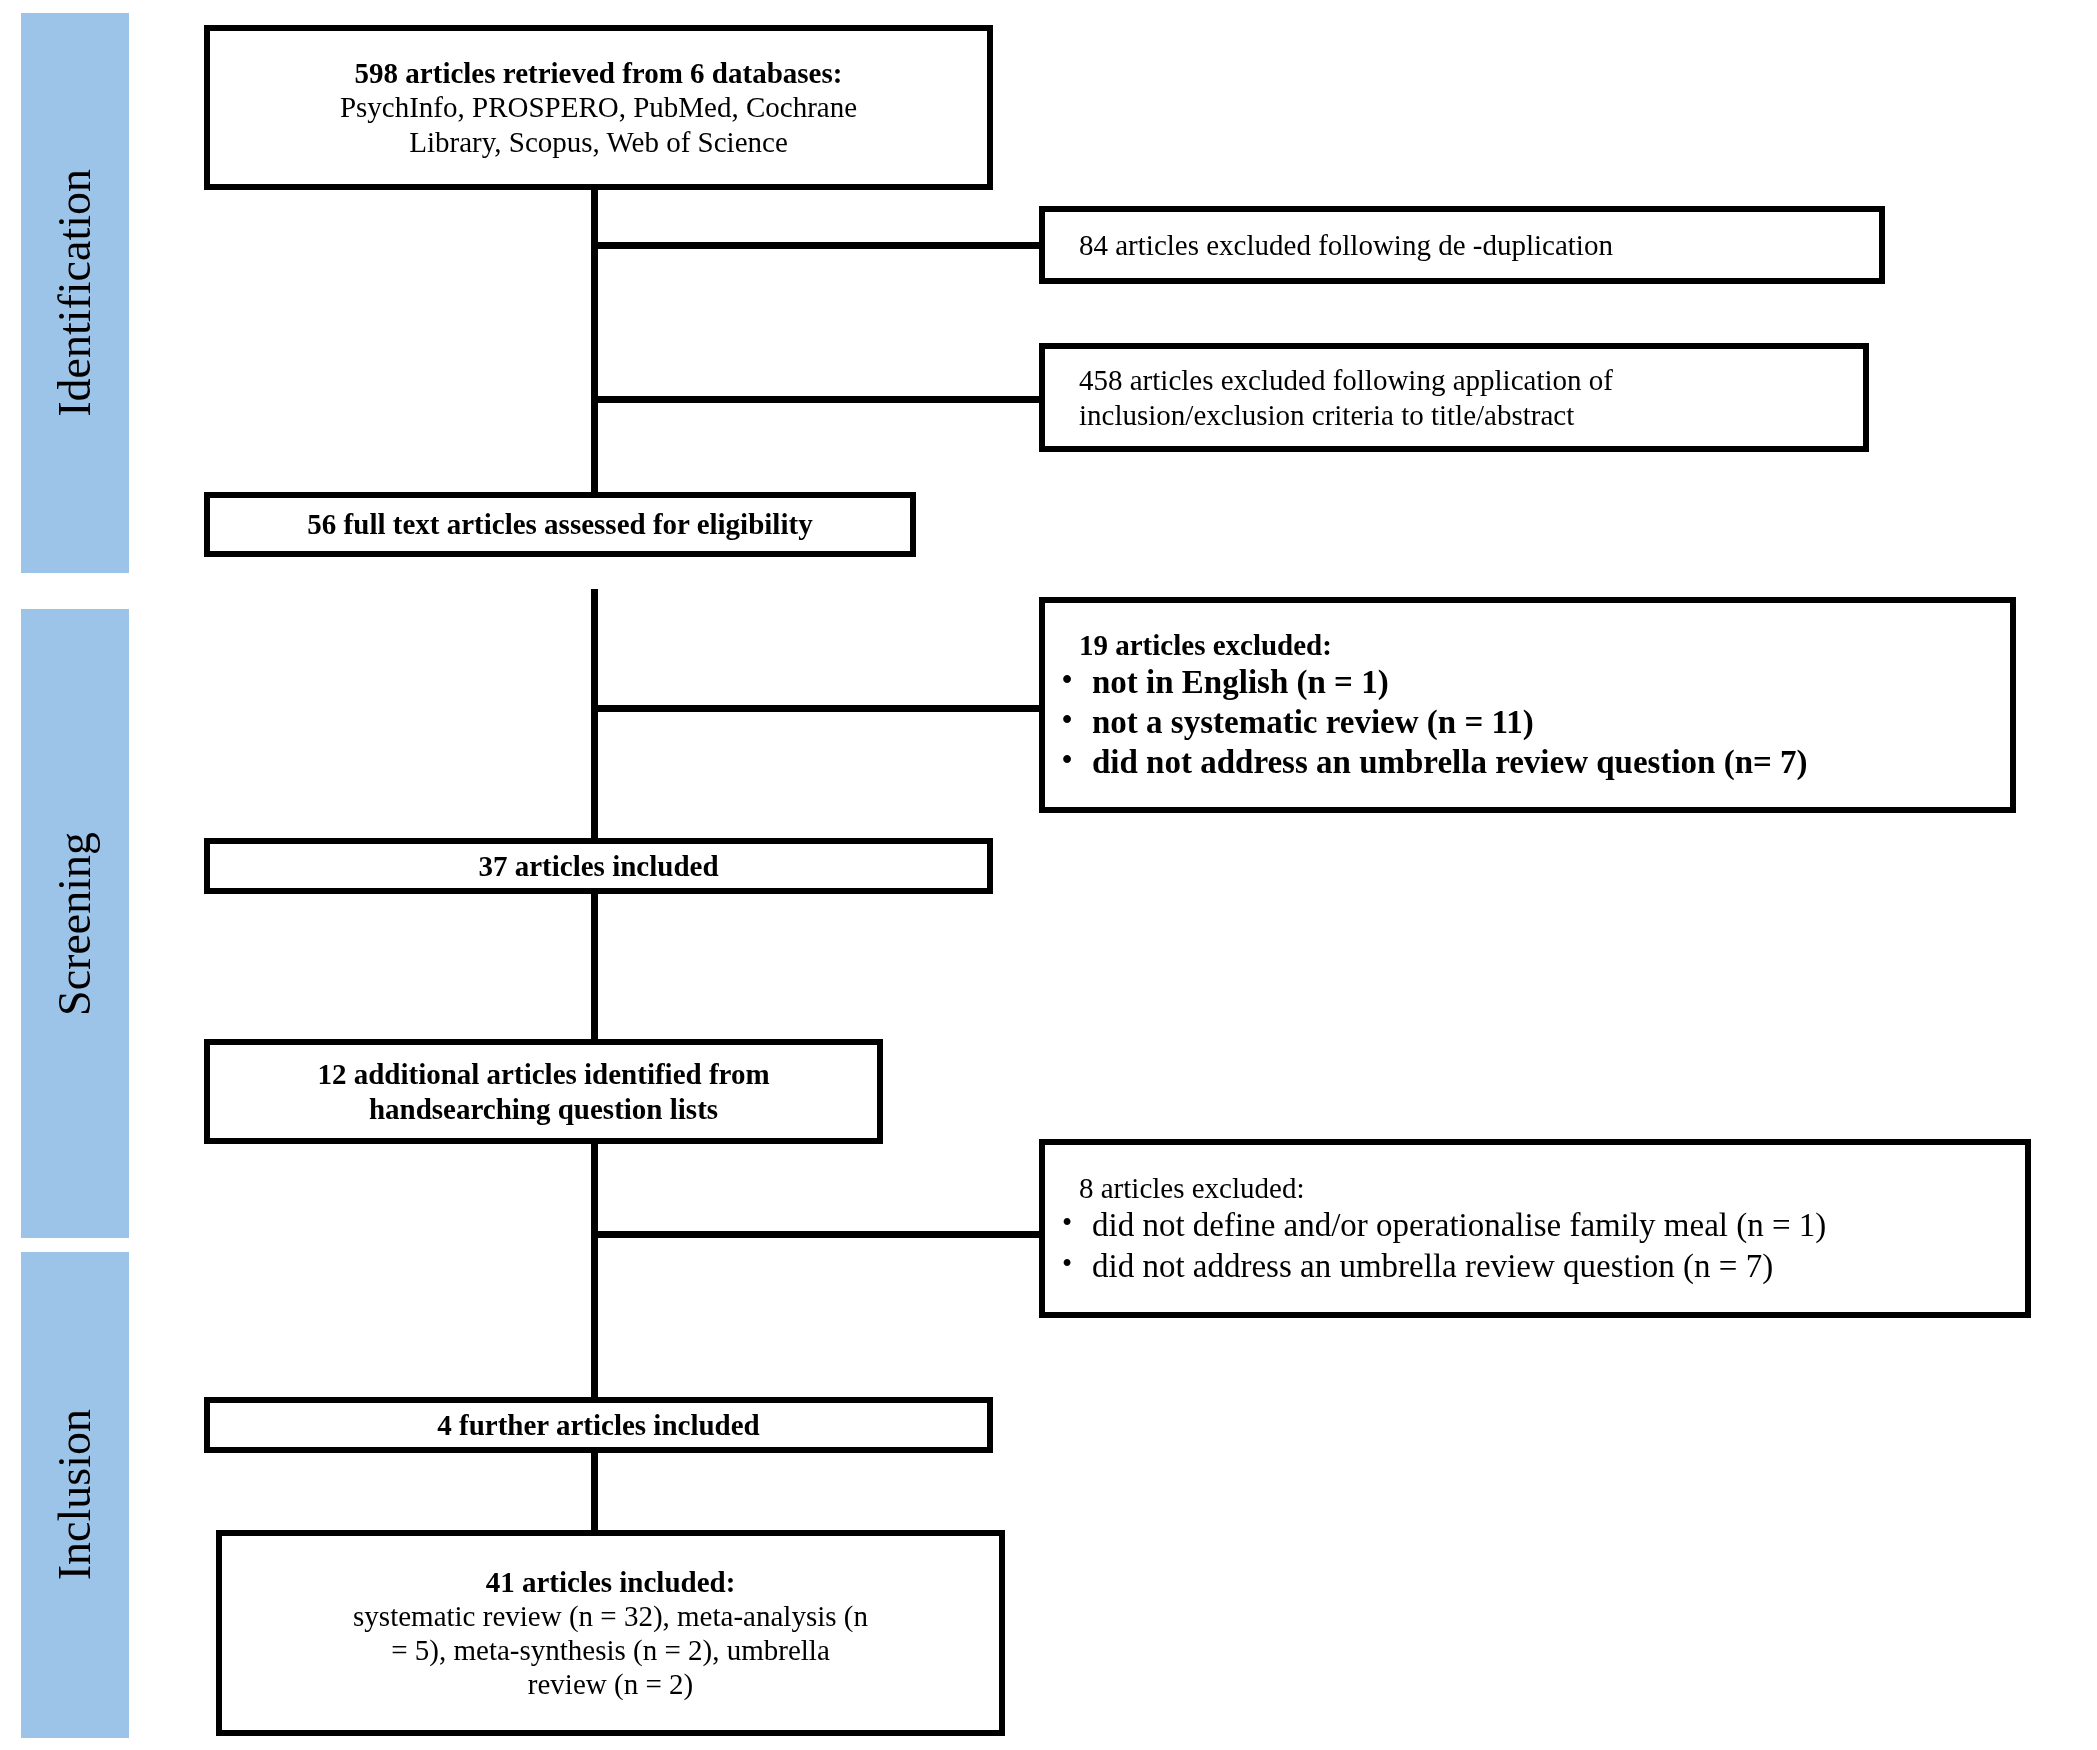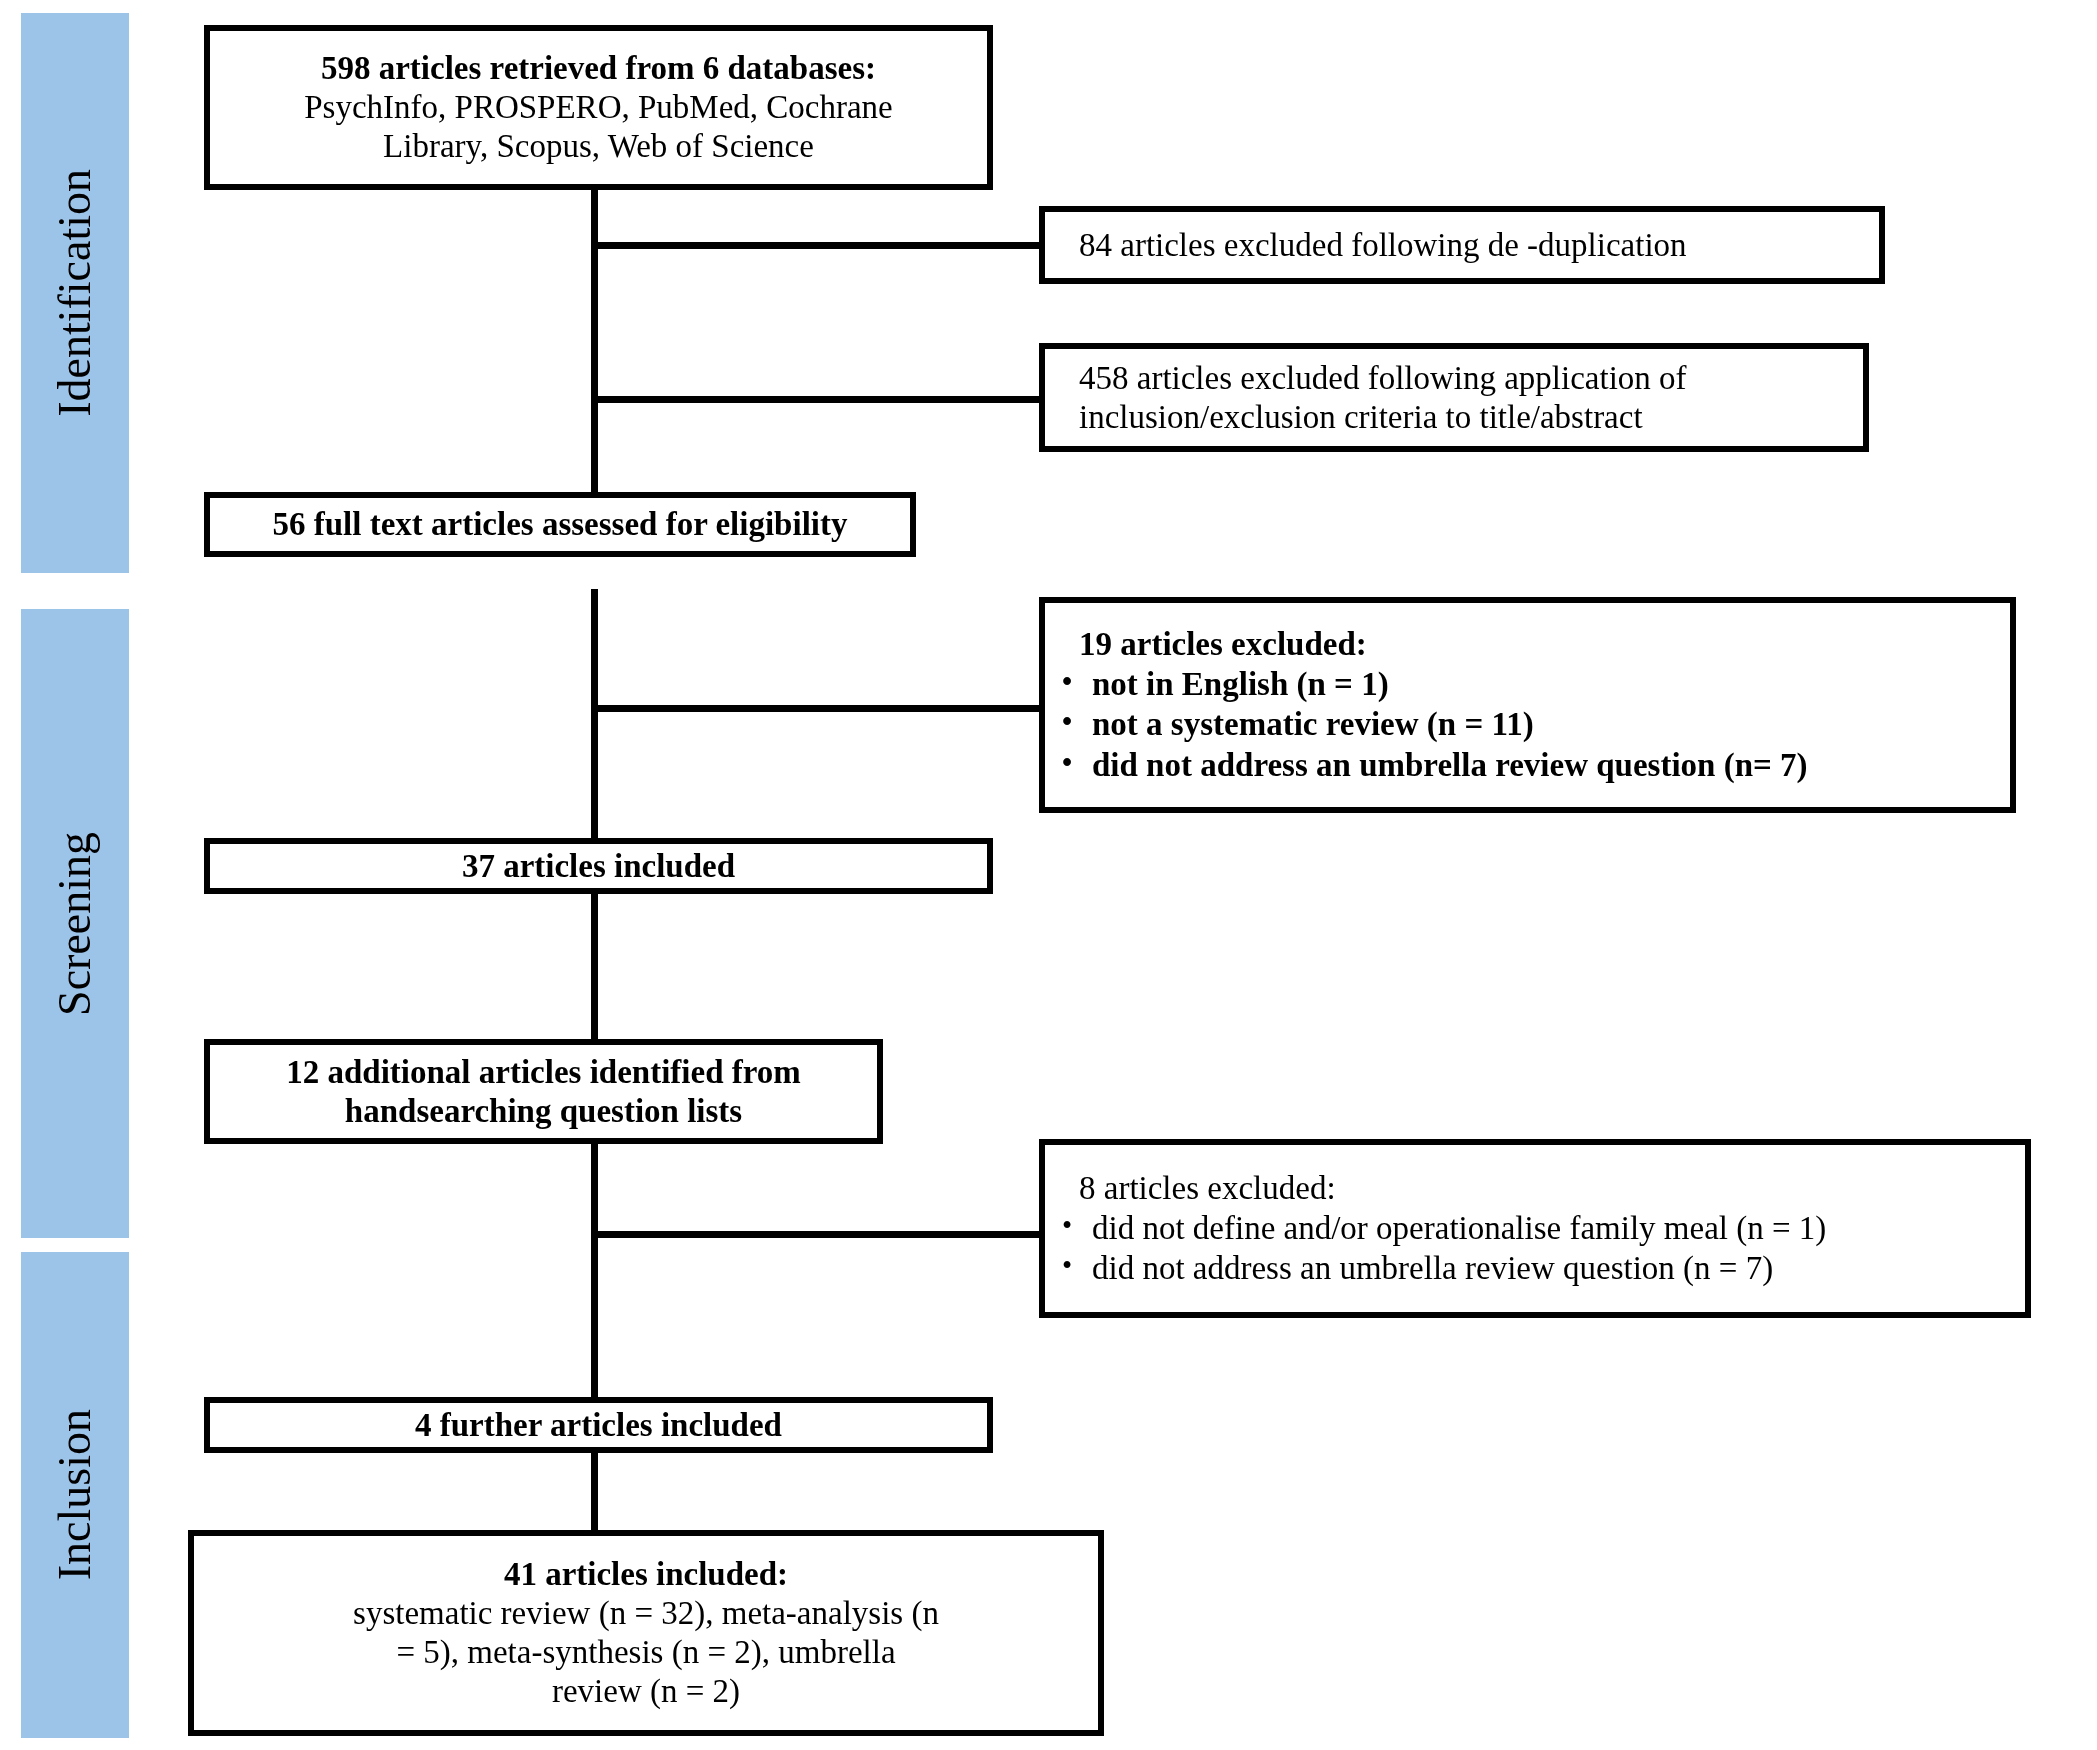--- a/index.html
+++ b/index.html
@@ -45,21 +45,21 @@
     display: flex;
     flex-direction: column;
     justify-content: center;
     color: #000000;
   }
   .node.centered { align-items: center; text-align: center; }
   .node.lefted  { align-items: flex-start; text-align: left; }
 
   .node-line {
     font-family: "Liberation Serif", "DejaVu Serif", serif;
-    font-size: 33px;
+    font-size: 29px;
     line-height: 1.18;
     color: #000000;
     padding: 0 9.3px;
     width: 100%;
     box-sizing: border-box;
   }
   .node.centered .node-line { text-align: center; }
   .node.lefted  .node-line { text-align: left; padding-left: 34px; }
   .node-line.bold { font-weight: bold; }
 
@@ -147,21 +147,21 @@
 
   <div class="node centered" style="left:204px; top:1039px; width:679px; height:105px;">
     <div class="node-line bold">12 additional articles identified from</div>
     <div class="node-line bold">handsearching question lists</div>
   </div>
 
   <div class="node centered" style="left:204px; top:1397px; width:789px; height:56px;">
     <div class="node-line bold">4 further articles included</div>
   </div>
 
-  <div class="node centered" style="left:188px; top:1530px; width:916px; height:206px;">
+  <div class="node centered" style="left:216px; top:1530px; width:789px; height:206px;">
     <div class="node-line bold">41 articles included:</div>
     <div class="node-line">systematic  review (n = 32), meta-analysis (n</div>
     <div class="node-line">= 5), meta-synthesis (n = 2), umbrella</div>
     <div class="node-line">review (n = 2)</div>
   </div>
 
   <div class="node lefted" style="left:1039px; top:206px; width:846px; height:78px;">
     <div class="node-line">84 articles excluded following de -duplication</div>
   </div>
 

